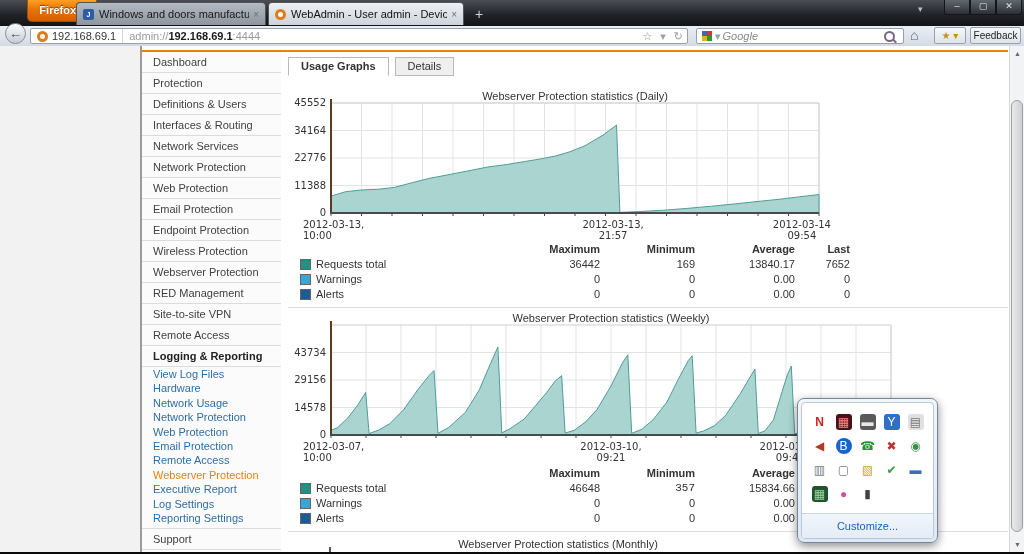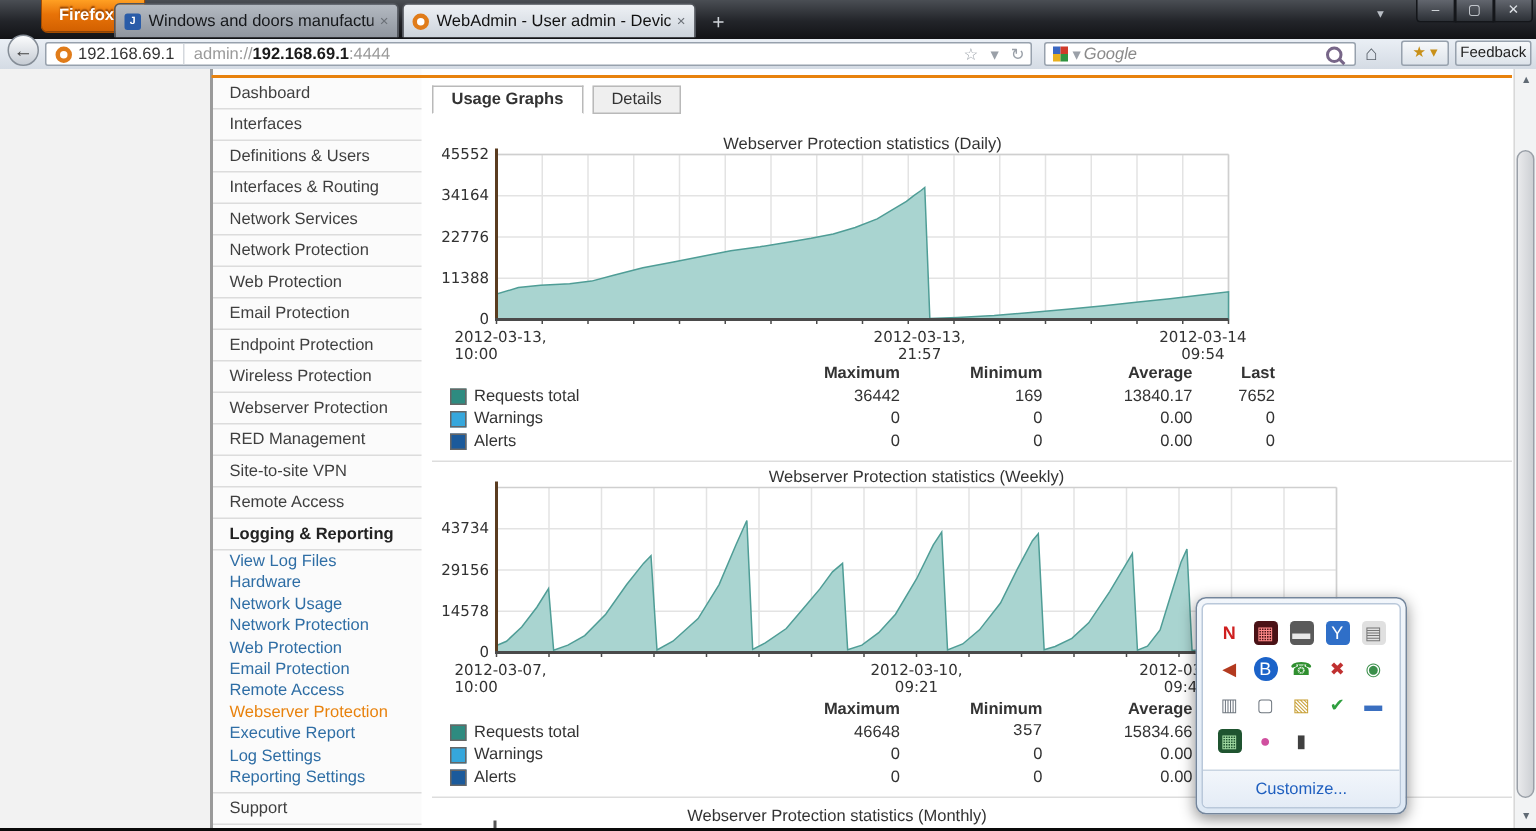--- a/index.html
+++ b/index.html
@@ -160,21 +160,21 @@
 <div class="abs" id="bm-btn">★ ▾</div>
 <div class="abs" id="feedback-btn">Feedback ▾</div>
 
 <div class="abs" id="viewport"></div>
 <div class="abs" id="gutter"></div>
 <div class="abs" id="orange-line"></div>
 
 <div class="abs" id="sidebar">
   <div id="side-main">
       <div class="side-item">Dashboard</div>
-      <div class="side-item">Interfaces</div>
+      <div class="side-item">Protection</div>
       <div class="side-item">Definitions &amp; Users</div>
       <div class="side-item">Interfaces &amp; Routing</div>
       <div class="side-item">Network Services</div>
       <div class="side-item">Network Protection</div>
       <div class="side-item">Web Protection</div>
       <div class="side-item">Email Protection</div>
       <div class="side-item">Endpoint Protection</div>
       <div class="side-item">Wireless Protection</div>
       <div class="side-item">Webserver Protection</div>
       <div class="side-item">RED Management</div>

